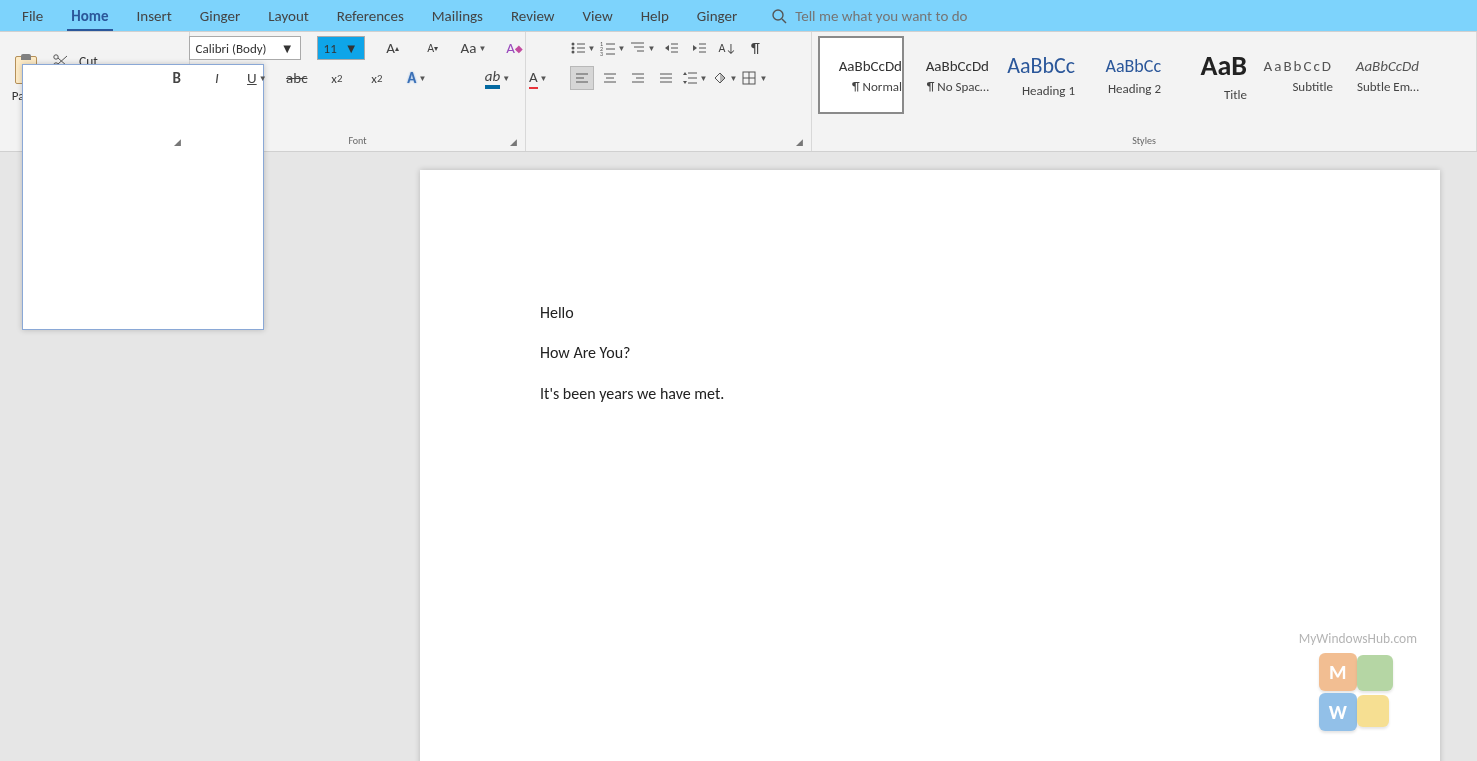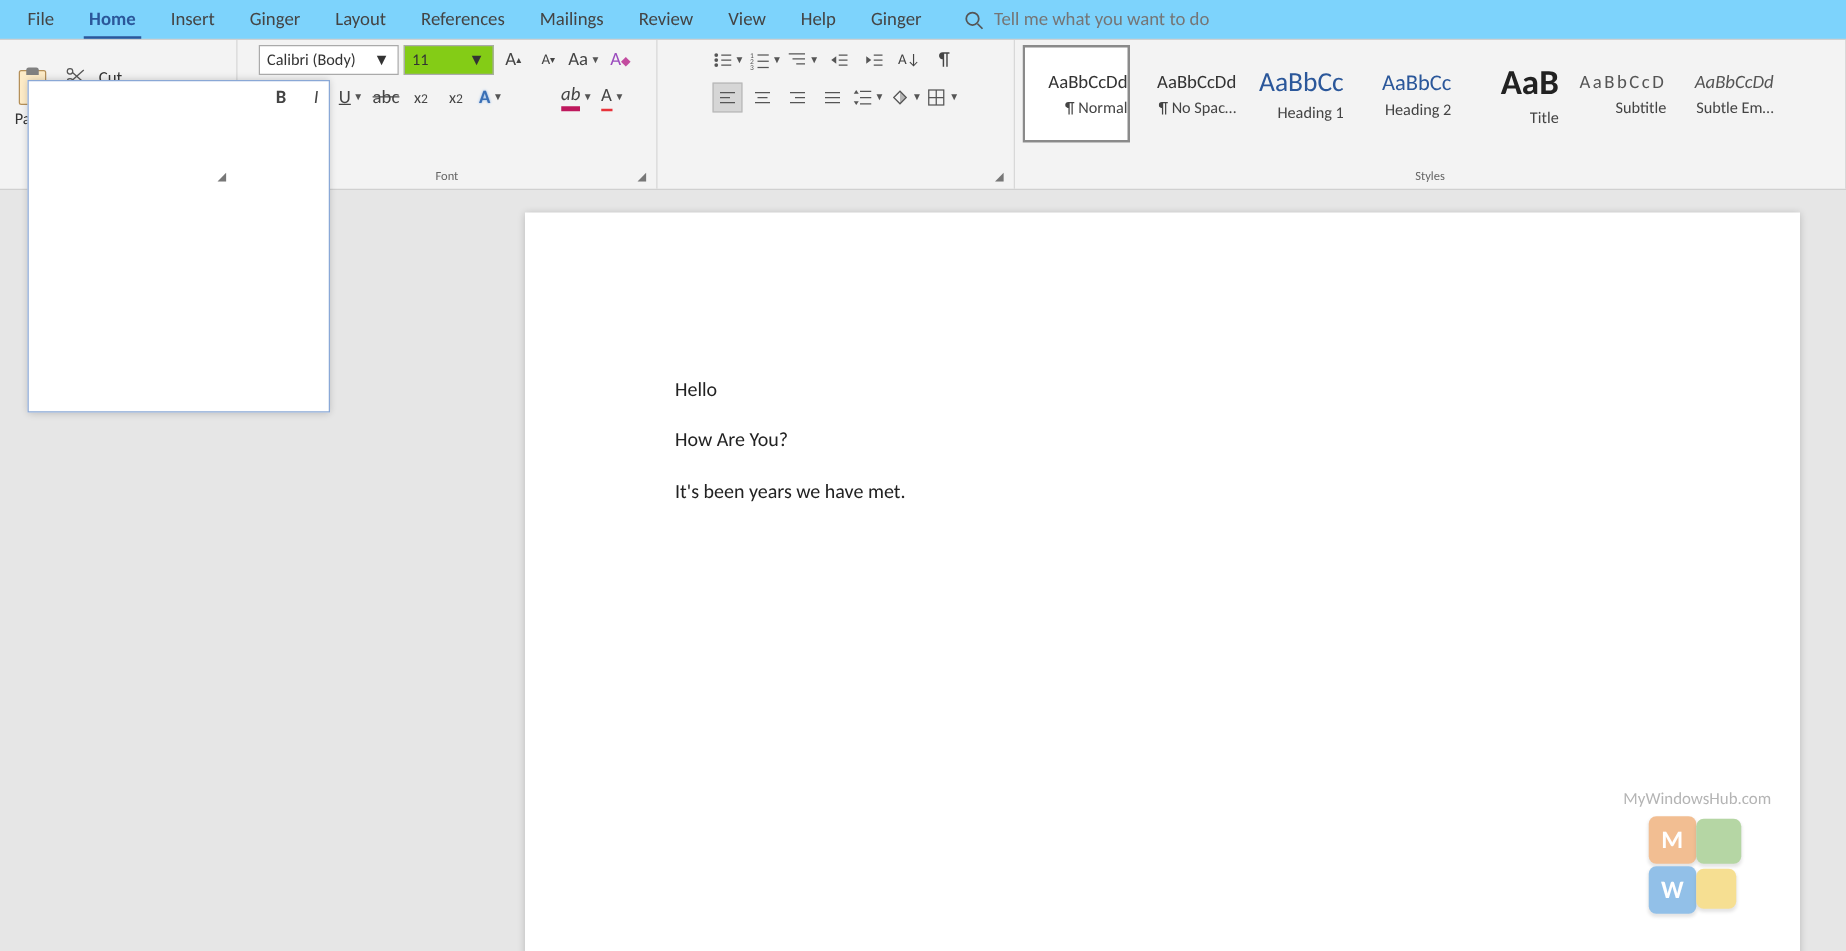--- a/index.html
+++ b/index.html
@@ -27,28 +27,28 @@
 .paste-icon .board { position:absolute; top:2px; left:3px; width:22px; height:28px; border:1px solid #b59059; background:#fdebc7; border-radius:2px; }
 .paste-icon .clip { position:absolute; top:0; left:9px; width:10px; height:6px; background:#808080; border-radius:2px 2px 0 0; }
 .paste-icon .page { position:absolute; top:10px; left:10px; width:18px; height:22px; background:#fff; border:1px solid #8aa8d6; }
 .paste-lbl { font-size:13px; color:#333; }
 .paste-arrow { font-size:9px; color:#555; }
 .clip-list { display:flex; flex-direction:column; gap:6px; font-size:13.5px; color:#333; }
 .clip-item { display:flex; align-items:center; gap:11px; cursor:pointer; }
 
 
 .font-body { display:flex; flex-direction:column; gap:6px; }
-.font-row { display:flex; align-items:center; gap:4px; }
+.font-row { display:flex; align-items:center; gap:16px; }
 .font-name { width:112px; height:24px; border:1px solid #aaa; background:#fff; display:flex; align-items:center; padding:0 6px; font-size:13px; color:#333; cursor:pointer; justify-content:space-between; }
-.font-size { width:72px; height:24px; border:1px solid #aaa; background:#84cc16; display:flex; align-items:center; padding:0 6px; font-size:13px; color:#333; cursor:pointer; justify-content:space-between; }
+.font-size { width:48px; height:24px; border:1px solid #aaa; background:#0ea5e9; display:flex; align-items:center; padding:0 6px; font-size:13px; color:#333; cursor:pointer; justify-content:space-between; }
 .btn { min-width:24px; height:24px; display:flex; align-items:center; justify-content:center; cursor:pointer; color:#444; font-size:15px; position:relative; }
 .btn .dd { font-size:8px; color:#555; margin-left:2px; }
 .btn.sub { font-size:13px; }
 .underline-accent { border-bottom:2px solid #e8333a; padding-bottom:1px; }
-.highlight-accent { border-bottom:4px solid #be185d; padding-bottom:0;margin-left:40px; }
+.highlight-accent { border-bottom:4px solid #0369a1; padding-bottom:0;margin-left:40px; }
 
 
 .para-body { display:flex; flex-direction:column; gap:6px; }
 .para-row { display:flex; align-items:center; gap:4px; }
 .btn.sel { background:#d6d6d6; border:1px solid #b8b8b8; }
 
 
 .styles-body { display:flex; align-items:stretch; gap:0; overflow:hidden; }
 .style-tile { width:86px; height:78px; border:1px solid transparent; display:flex; flex-direction:column; align-items:flex-end; justify-content:center; cursor:pointer; gap:4px; }
 .style-tile.sel { border:2px solid #8a8a8a; background:#fff; }

